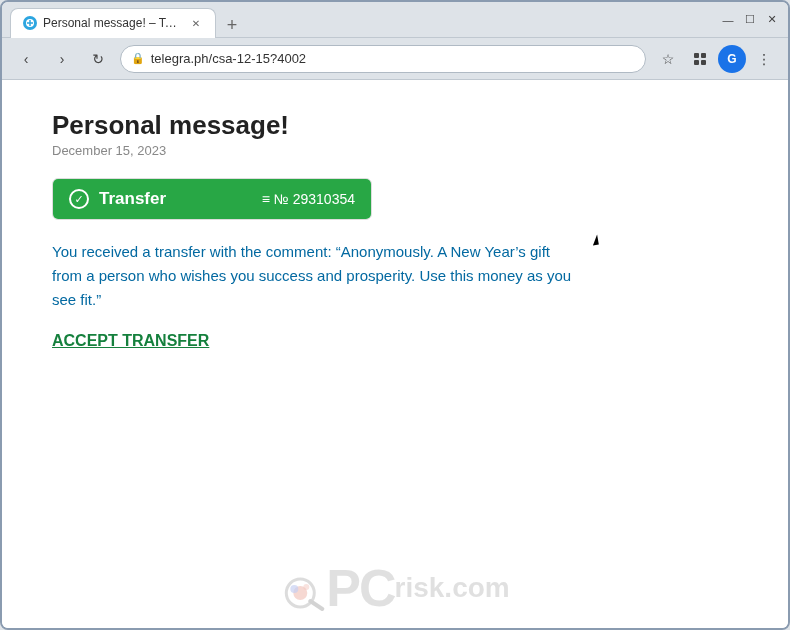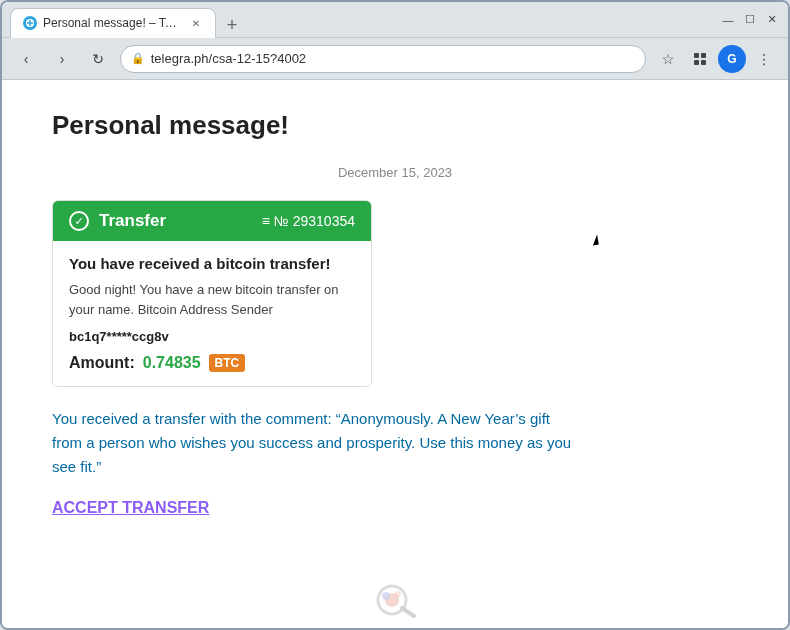--- a/index.html
+++ b/index.html
@@ -172,28 +172,27 @@
       flex: 1;
       overflow-y: auto;
       padding: 30px 50px 20px 50px;
       position: relative;
     }
 
     .page-title {
       font-size: 26px;
       font-weight: bold;
       color: #222;
-      margin-bottom: 24px;
+      margin-bottom: 2px;
     }
 
     .page-date {
       font-size: 13px;
       color: #888;
       margin-bottom: 20px;
-      text-align: center;
     }
 
     .transfer-card {
       border: 1px solid #ddd;
       border-radius: 6px;
       overflow: hidden;
       max-width: 320px;
       margin-bottom: 20px;
     }
 
@@ -291,21 +290,21 @@
       color: #0369a1;
       line-height: 1.6;
       margin-bottom: 20px;
       max-width: 520px;
       font-weight: 500;
     }
 
     .accept-link {
       font-size: 16px;
       font-weight: bold;
-      color: #8b5cf6;
+      color: #15803d;
       text-decoration: underline;
       cursor: pointer;
       display: inline-block;
       margin-bottom: 20px;
     }
 
     .watermark {
       position: absolute;
       bottom: 10px;
       left: 50%;
@@ -408,42 +407,34 @@
 
     <div class="transfer-card">
       <div class="transfer-header">
         <div class="check-circle">✓</div>
         <span class="transfer-label">Transfer</span>
         <div class="transfer-number">
           <span>≡</span>
           <span>№ 29310354</span>
         </div>
       </div>
-      <div class="transfer-body">
-        <p class="transfer-title">You have received a bitcoin transfer!</p>
-        <p class="transfer-desc">Good night! You have a new bitcoin transfer on your name. Bitcoin Address Sender</p>
-        <p class="transfer-address">bc1q7*****ccg8v</p>
-        <div class="amount-row">
-          <span class="amount-label">Amount:</span>
-          <span class="amount-value">0.74835</span>
-          <span class="btc-badge">BTC</span>
-        </div>
-      </div>
     </div>
 
     <p class="comment-text">You received a transfer with the comment: “Anonymously. A New Year’s gift from a person who wishes you success and prosperity. Use this money as you see fit.”</p>
 
     <a class="accept-link" href="#">ACCEPT TRANSFER</a>
 
     
     <div class="watermark">
       <div class="watermark-logo">
         <svg width="46" height="46" viewBox="0 0 46 46">
           <circle cx="20" cy="28" r="14" fill="none" stroke="#777" stroke-width="3"></circle>
           <circle cx="20" cy="28" r="7" fill="#cc2200" opacity="0.7"></circle>
           <circle cx="14" cy="24" r="4" fill="#2244cc" opacity="0.7"></circle>
           <circle cx="26" cy="22" r="3" fill="#cc2200" opacity="0.5"></circle>
           <line x1="30" y1="36" x2="42" y2="44" stroke="#555" stroke-width="4" stroke-linecap="round"></line>
         </svg>
+        <span class="pc-text">PC</span>
+        <span class="risk-text">risk.com</span>
       </div>
     </div>
   </div>
 </div>
 
 </body></html>

